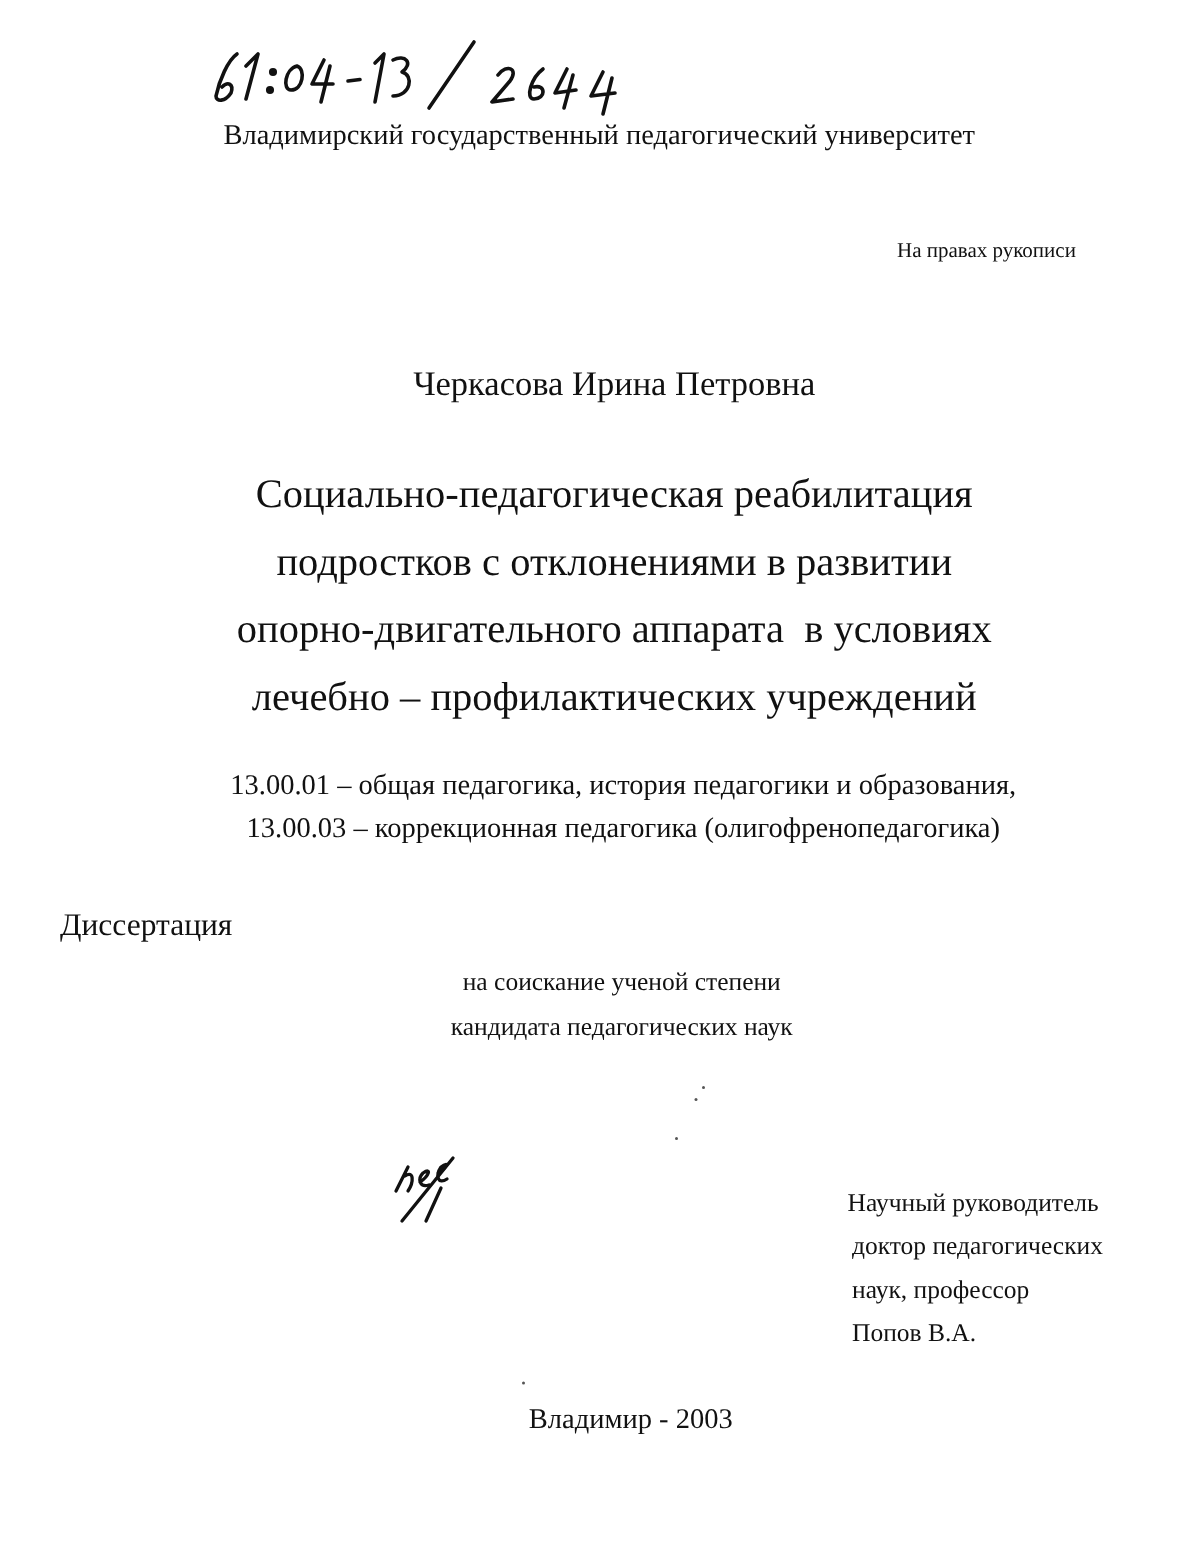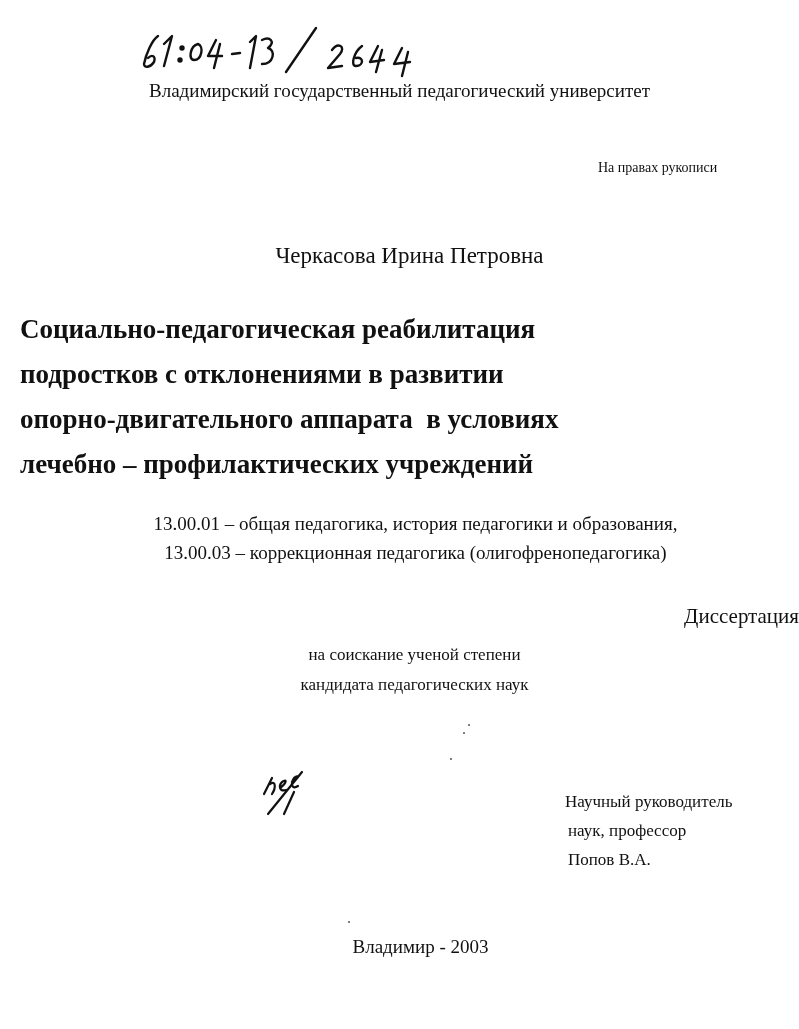--- a/index.html
+++ b/index.html
@@ -41,21 +41,22 @@
     top: 243px;
     text-align: center;
     font-size: 23px;
     padding-left: 20px;
     box-sizing: border-box;
   }
   .title {
     left: 0;
     width: 799px;
     top: 307px;
-    font-weight: bold;
+    text-align: center;
+    font-weight: normal;
     font-size: 27px;
     line-height: 45px;
     padding-left: 20px;
     box-sizing: border-box;
   }
   .title div { white-space: pre; }
   .specialties {
     left: 0;
     width: 799px;
     top: 509px;
@@ -63,23 +64,23 @@
     font-size: 19px;
     line-height: 29px;
     padding-left: 10px;
     box-sizing: border-box;
     margin-left: 11px;
   }
   .dissertation {
     left: 0;
     width: 799px;
     top: 604px;
-    text-align: right;
+    text-align: left;
     font-size: 21px;
-    padding-left: 14px;
+    padding-left: 40px;
     box-sizing: border-box;
   }
   .degree {
     left: 0;
     width: 799px;
     top: 640px;
     text-align: center;
     font-size: 17px;
     line-height: 30px;
     padding-left: 30px;
@@ -185,20 +186,21 @@
       <path d="M18 18 C24 14, 26 8, 20 12 C16 16, 18 22, 24 20"></path>
       <path d="M30 12 C36 8, 38 4, 32 8 C28 14, 30 20, 36 16"></path>
       <path d="M40 2 L6 44"></path>
       <path d="M32 22 L22 44"></path>
     </g>
   </svg>
 </div>
 
 <div class="abs supervisor">
   <div>Научный руководитель</div>
+  <div>доктор педагогических</div>
   <div>наук,  профессор</div>
   <div>Попов В.А.</div>
 </div>
 
 <div class="abs city-year">Владимир - 2003</div>
 
 <div class="abs speck" style="left:186px;top:93px;"></div>
 <div class="abs speck" style="left:468px;top:724px;"></div>
 <div class="abs speck" style="left:463px;top:732px;"></div>
 <div class="abs speck" style="left:450px;top:758px;"></div>

